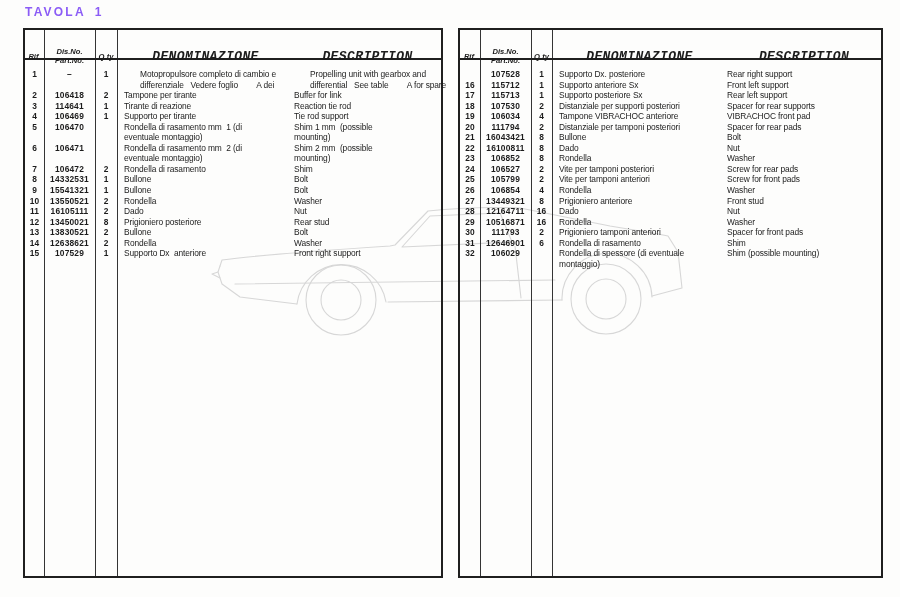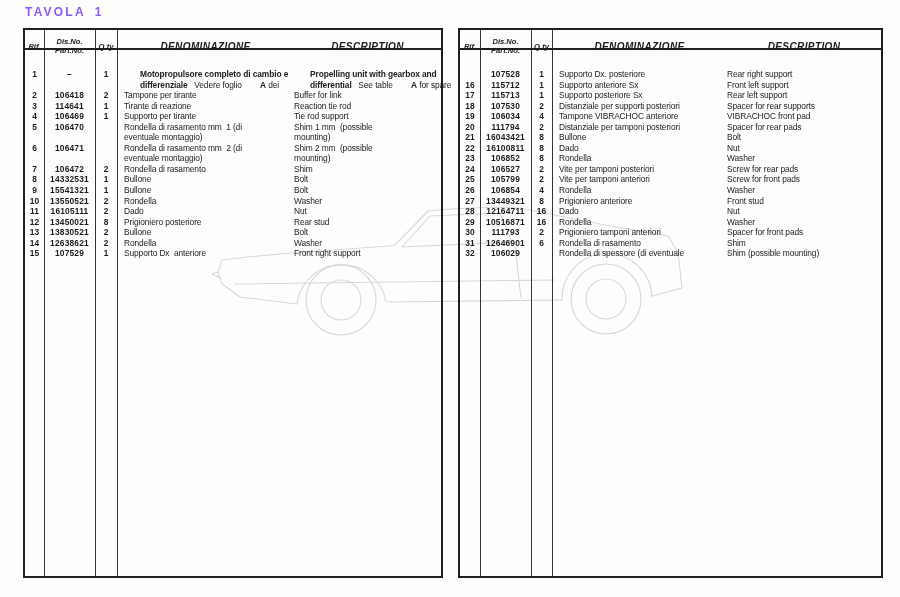--- a/index.html
+++ b/index.html
@@ -16,41 +16,41 @@
   .ptable{
     position:absolute;top:28px;height:550px;box-sizing:border-box;
     border:2px solid #1f1f1f;background:transparent;z-index:1;
   }
   #tleft{left:23px;width:420px;}
   #tright{left:458px;width:425px;}
   .vline{position:absolute;top:0;bottom:0;width:1px;background:#343434;}
   #tleft .vl1{left:19px;} #tleft .vl2{left:70px;} #tleft .vl3{left:92px;}
   #tright .vl1{left:20px;} #tright .vl2{left:71px;} #tright .vl3{left:92px;}
   .thead{
-    position:absolute;left:0;right:0;top:2px;height:18px;box-sizing:border-box;
+    position:absolute;left:0;right:0;top:12px;height:18px;box-sizing:border-box;
     border-bottom:2px solid #1f1f1f;font-style:italic;
   }
   .th{position:absolute;top:0;height:28px;display:flex;align-items:center;justify-content:center;text-align:center;}
   .h-rif,.h-qty{font-size:7.6px;font-weight:700;}
   .h-part{font-size:7.6px;font-weight:700;flex-direction:column;line-height:9.5px;}
-  .h-den,.h-desc{font-size:10px;font-weight:700;letter-spacing:0.4px;}
+  .h-den,.h-desc{font-size:13px;font-weight:700;letter-spacing:0.4px;font-family:Liberation Mono, monospace;}
   #tleft .h-rif{left:0;width:19px;}   #tright .h-rif{left:0;width:20px;}
   #tleft .h-part{left:19px;width:51px;} #tright .h-part{left:20px;width:51px;}
   #tleft .h-qty{left:70px;width:22px;}  #tright .h-qty{left:71px;width:21px;}
   #tleft .h-den{left:92px;width:177px;} #tright .h-den{left:92px;width:175px;}
   #tleft .h-desc{left:269px;right:0;}   #tright .h-desc{left:267px;right:0;}
   .tbody{position:absolute;left:0;right:0;top:30px;bottom:0;padding-top:9px;}
   .line{display:grid;height:10.55px;line-height:10.55px;font-size:8.4px;white-space:pre;}
   #tleft .line{grid-template-columns:19px 51px 22px 170px 1fr;}
   #tright .line{grid-template-columns:20px 51px 21px 168px 1fr;}
   .c-rif{text-align:center;font-weight:700;}
   .c-part{text-align:center;font-weight:700;letter-spacing:0.2px;}
   .c-qty{text-align:center;font-weight:700;}
   .c-den,.c-desc{padding-left:7px;overflow:visible;letter-spacing:-0.1px;}
-  .bold{font-weight:700;padding-left:16px;}
+  .bold{font-weight:400;padding-left:16px;}
 </style>
 </head>
 <body>
 
 <div class="page-title">TAVOLA 1</div>
 
 <svg class="watermark" viewBox="0 0 490 160" fill="none" stroke="#d7d7d7" stroke-width="1.1" stroke-linejoin="round" stroke-linecap="round">
   <path d="M10,76 L12,70 C40,66 120,60 180,56 L185,55 L218,21 C250,17.5 285,17 310,18 L400,36 L448,44 L458,46 L468,62 L472,98 L442,106"></path>
   <path d="M442,107 A44,44 0 0 0 352,110"></path>
   <path d="M352,110 L178,112"></path>
@@ -128,14 +128,15 @@
       <div class="line"><span class="c-rif">23</span><span class="c-part">106852</span><span class="c-qty">8</span><span class="c-den">Rondella</span><span class="c-desc">Washer</span></div>
       <div class="line"><span class="c-rif">24</span><span class="c-part">106527</span><span class="c-qty">2</span><span class="c-den">Vite per tamponi posteriori</span><span class="c-desc">Screw for rear pads</span></div>
       <div class="line"><span class="c-rif">25</span><span class="c-part">105799</span><span class="c-qty">2</span><span class="c-den">Vite per tamponi anteriori</span><span class="c-desc">Screw for front pads</span></div>
       <div class="line"><span class="c-rif">26</span><span class="c-part">106854</span><span class="c-qty">4</span><span class="c-den">Rondella</span><span class="c-desc">Washer</span></div>
       <div class="line"><span class="c-rif">27</span><span class="c-part">13449321</span><span class="c-qty">8</span><span class="c-den">Prigioniero anteriore</span><span class="c-desc">Front stud</span></div>
       <div class="line"><span class="c-rif">28</span><span class="c-part">12164711</span><span class="c-qty">16</span><span class="c-den">Dado</span><span class="c-desc">Nut</span></div>
       <div class="line"><span class="c-rif">29</span><span class="c-part">10516871</span><span class="c-qty">16</span><span class="c-den">Rondella</span><span class="c-desc">Washer</span></div>
       <div class="line"><span class="c-rif">30</span><span class="c-part">111793</span><span class="c-qty">2</span><span class="c-den">Prigioniero tamponi anteriori</span><span class="c-desc">Spacer for front pads</span></div>
       <div class="line"><span class="c-rif">31</span><span class="c-part">12646901</span><span class="c-qty">6</span><span class="c-den">Rondella di rasamento</span><span class="c-desc">Shim</span></div>
       <div class="line"><span class="c-rif">32</span><span class="c-part">106029</span><span class="c-qty"></span><span class="c-den">Rondella di spessore (di eventuale</span><span class="c-desc">Shim (possible mounting)</span></div>
+      <div class="line"><span class="c-rif"></span><span class="c-part"></span><span class="c-qty"></span><span class="c-den">montaggio)</span><span class="c-desc"></span></div>
     </div>
 </div>
 
 </body></html>

